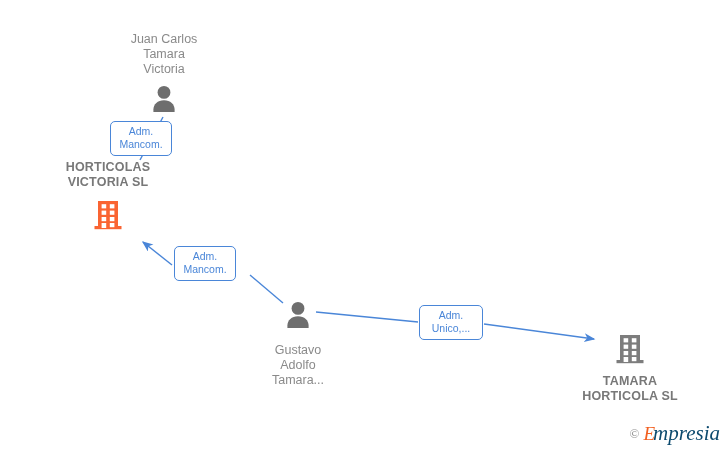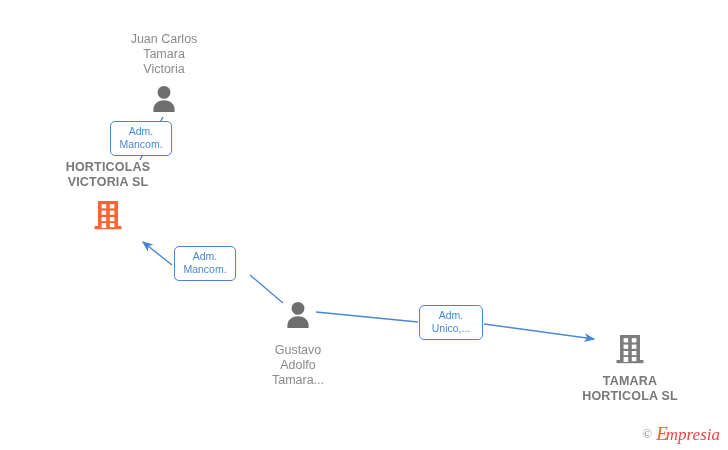--- a/index.html
+++ b/index.html
@@ -76,24 +76,24 @@
     font-family: "Liberation Serif", serif;
   }
   .wm-e {
     color: #f26122;
     font-family: "Liberation Serif", serif;
     font-style: italic;
     font-size: 19px;
     line-height: 19px;
   }
   .wm-rest {
-    color: #ef4444;
+    color: #0c4a6e;
     font-family: "Liberation Serif", serif;
     font-style: italic;
-    font-size: 17px;
+    font-size: 21px;
     line-height: 19px;
     margin-left: -2px;
     text-align: right;
   }
 </style>
 </head>
 <body>
 
 <div id="graph-canvas">
 

